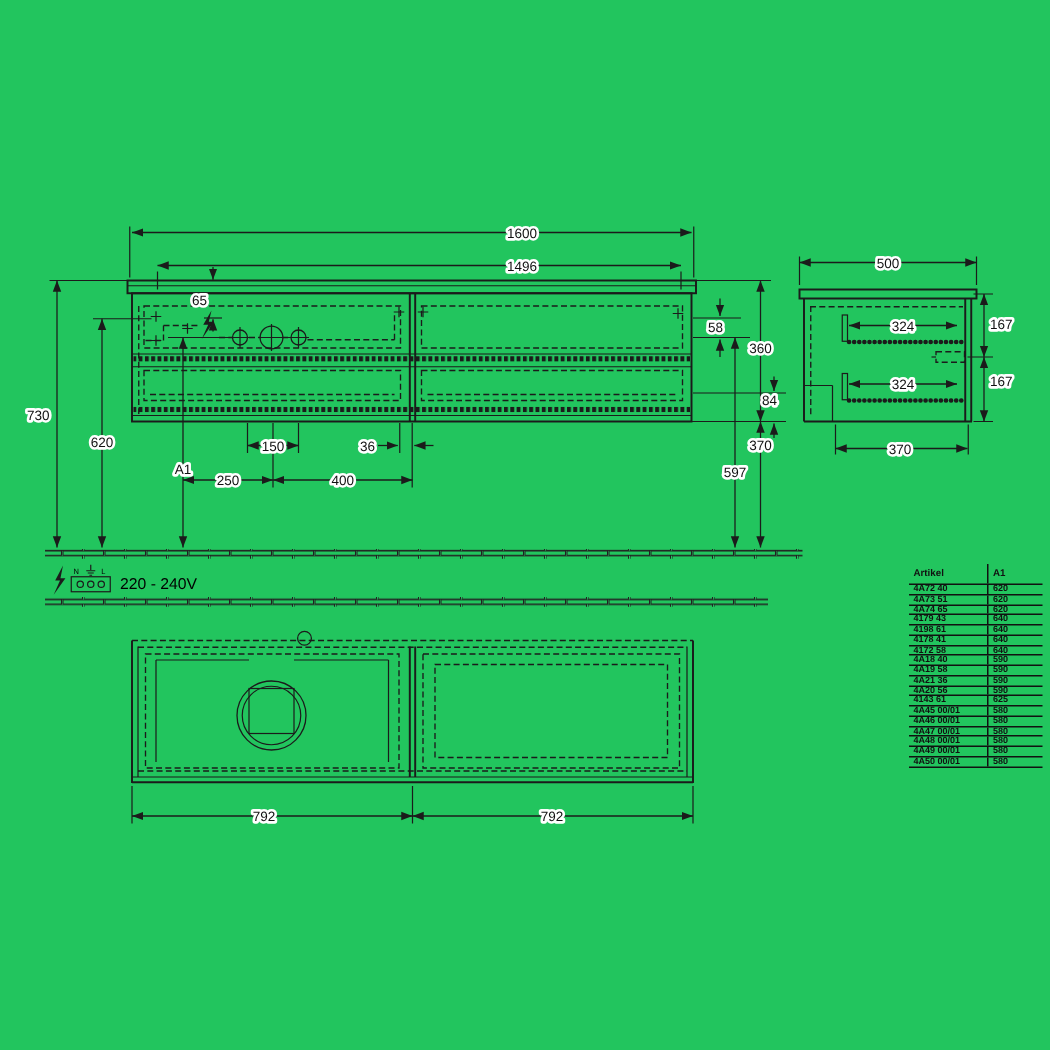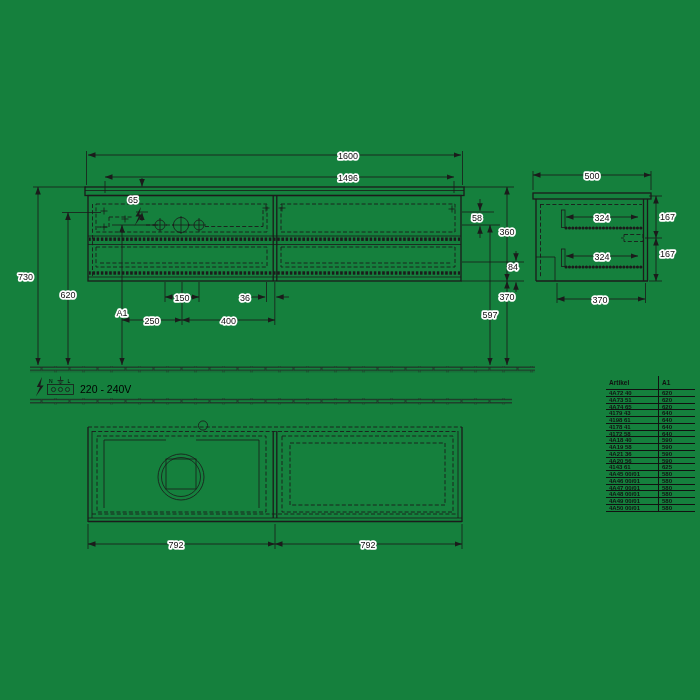--- a/index.html
+++ b/index.html
@@ -1,16 +1,16 @@
 <!DOCTYPE html>
 <html><head>
 <meta charset="utf-8">
 <style>
   html,body{margin:0;padding:0;background:#fff}
-  .canvas{position:relative;width:700px;height:700px;background:#15803d;overflow:hidden;
+  .canvas{position:relative;width:700px;height:700px;background:#22c55e;overflow:hidden;
           font-family:"Liberation Sans",sans-serif;color:#111}
   svg{position:absolute;left:0;top:0}
   
   .o{stroke:#1b1b1b;stroke-width:1.3;fill:none}
   .t{stroke:#1b1b1b;stroke-width:.8;fill:none}
   .d{stroke:#1b1b1b;stroke-width:.85;fill:none}
   .ds{stroke:#1b1b1b;stroke-width:.9;fill:none;stroke-dasharray:4 2.2}
   .dots{stroke:#1b1b1b;stroke-width:3;fill:none;stroke-dasharray:.1 3.3;stroke-linecap:round}
   .fill{fill:#1b1b1b;stroke:none}
   text{font-family:"Liberation Sans",sans-serif}

